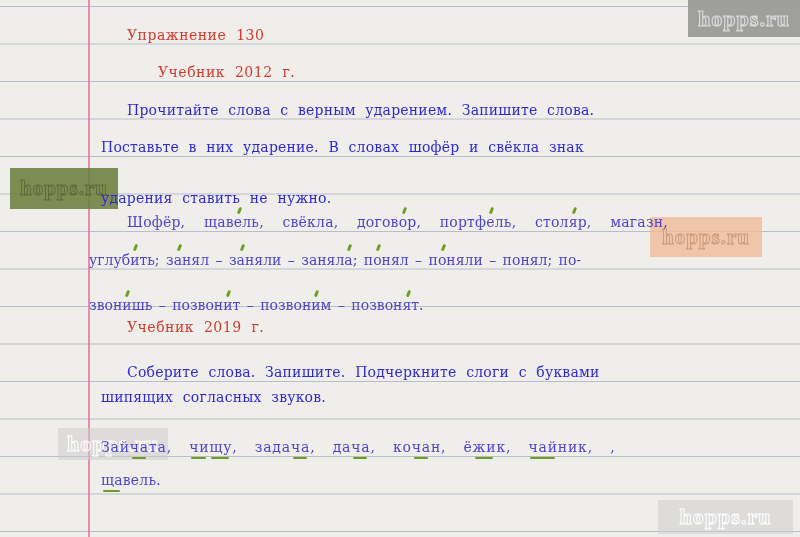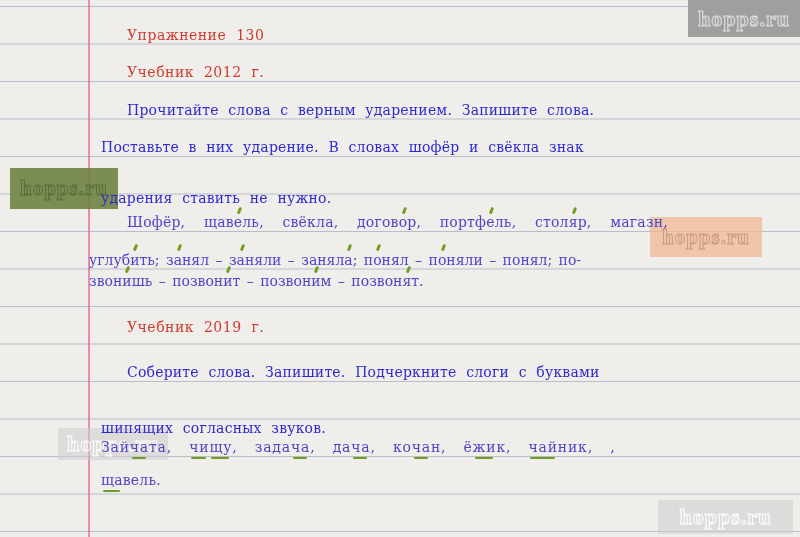--- a/index.html
+++ b/index.html
@@ -72,26 +72,26 @@
   </div>
   <div class="box wm-bl">
     <span>hopps.ru</span>
   </div>
   <div class="box wm-br">
     <span>hopps.ru</span>
   </div>
 
   <div>
       <div class="row t-heading indent" style="top: 21.5px;">Упражнение 130</div>
-      <div class="row t-heading indent" style="top: 59px;">Учебник 2012 г.</div>
+      <div class="row t-heading indent" style="top: 59px; margin-left: 31px;">Учебник 2012 г.</div>
       <div class="row t-task indent" style="top: 96.5px;">Прочитайте слова с верным ударением. Запишите слова.</div>
       <div class="row t-task" style="top: 134px;">Поставьте в них ударение. В словах шофёр и свёкла знак</div>
       <div class="row t-task" style="top: 185px;">ударения ставить не нужно.</div>
       <div class="row t-answer indent v-wide" style="top: 209px;">Шофёр, щав<span class="st">е</span>ль, свёкла, догов<span class="st">о</span>р, портф<span class="st">е</span>ль, стол<span class="st">я</span>р, магазн,</div>
       <div class="row t-answer v-flush" style="top: 246.5px;">углуб<span class="st">и</span>ть; з<span class="st">а</span>нял – з<span class="st">а</span>няли – занял<span class="st">а</span>; п<span class="st">о</span>нял – п<span class="st">о</span>няли – понял; по-</div>
-      <div class="row t-answer v-flush" style="top: 268px;">звон<span class="st">и</span>шь – позвон<span class="st">и</span>т – позвон<span class="st">и</span>м – позвон<span class="st">я</span>т.</div>
+      <div class="row t-answer v-flush" style="top: 292px;">звон<span class="st">и</span>шь – позвон<span class="st">и</span>т – позвон<span class="st">и</span>м – позвон<span class="st">я</span>т.</div>
       <div class="row t-heading indent" style="top: 314px;">Учебник 2019 г.</div>
       <div class="row t-task indent" style="top: 359px;">Соберите слова. Запишите. Подчеркните слоги с буквами</div>
-      <div class="row t-task" style="top: 415px;">шипящих согласных звуков.</div>
+      <div class="row t-task" style="top: 384px;">шипящих согласных звуков.</div>
       <div class="row t-answer v-wide2" style="top: 434px;">Зай<span class="ul">ча</span>та, <span class="ul">чи</span><span class="ul">щу</span>, зада<span class="ul">ча</span>, да<span class="ul">ча</span>, ко<span class="ul">ча</span>н, ё<span class="ul">жи</span>к, <span class="ul">чай</span>ник, ,</div>
       <div class="row t-answer" style="top: 467px;"><span class="ul">ща</span>вель.</div>
     </div>
 </div>
 
 </body></html>

